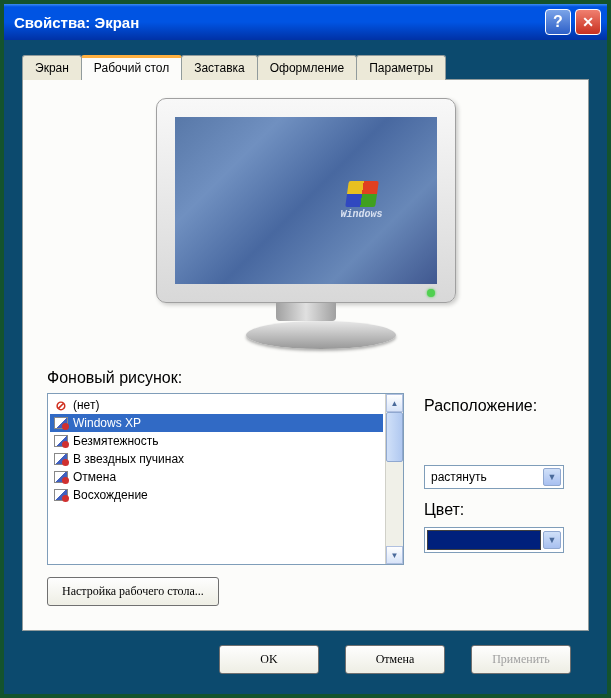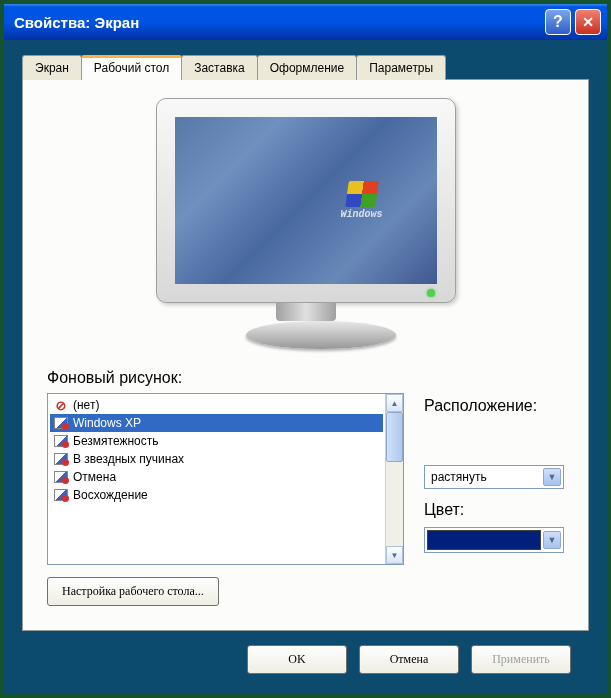--- a/index.html
+++ b/index.html
@@ -43,21 +43,21 @@
 .sidecol { width: 140px; display: flex; flex-direction: column; gap: 8px; }
 .xp-button { background: linear-gradient(to bottom, #fefefe, #eeeee4); border: 1px solid #707070; border-radius: 3px; padding: 5px 10px; font-size: 12px; font-family: Tahoma; cursor: pointer; text-align: center; box-shadow: inset 0 0 1px #fff; }
 .xp-button:disabled { color: #a0a0a0; }
 .dropdown { border: 1px solid #7f9db9; background: #fff; height: 24px; display: flex; align-items: center; padding: 0 2px 0 6px; font-size: 12px; margin-top: 42px; }
 .dd-text { flex: 1; }
 .dd-arrow { width: 18px; height: 18px; background: linear-gradient(to bottom, #d0e0f8, #a8c0f0); border: 1px solid #90a8d0; border-radius: 2px; display: flex; align-items: center; justify-content: center; color: #4a6a9a; font-size: 9px; }
 .color-swatch { border: 1px solid #7f9db9; background: #fff; height: 26px; display: flex; align-items: center; padding: 2px; }
 .swatch-fill { flex: 1; height: 100%; background: #00207c; border: 1px solid #404040; }
 .customize-row { margin-top: 12px; }
 .cust-btn { padding: 6px 14px; }
-.bottom-buttons { display: flex; justify-content: flex-end; gap: 12px; padding: 14px 18px 0 0; }
+.bottom-buttons { display: flex; justify-content: flex-end; gap: 26px; padding: 14px 18px 0 0; }
 .bottom-buttons .xp-button { width: 100px; padding: 6px 0; }
 .label-sm { font-size: 16px; margin-top: 4px; }
 </style>
 </head>
 <body>
 
 <div class="window">
   <div class="titlebar">
     <span class="titlebar-text">Свойства: Экран</span>
     <div class="titlebar-btn help-btn">

